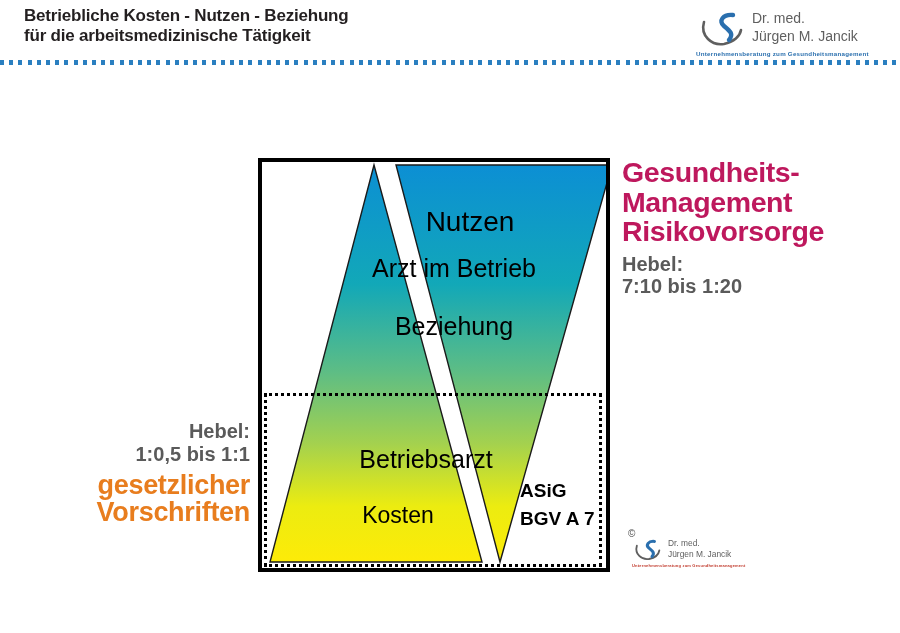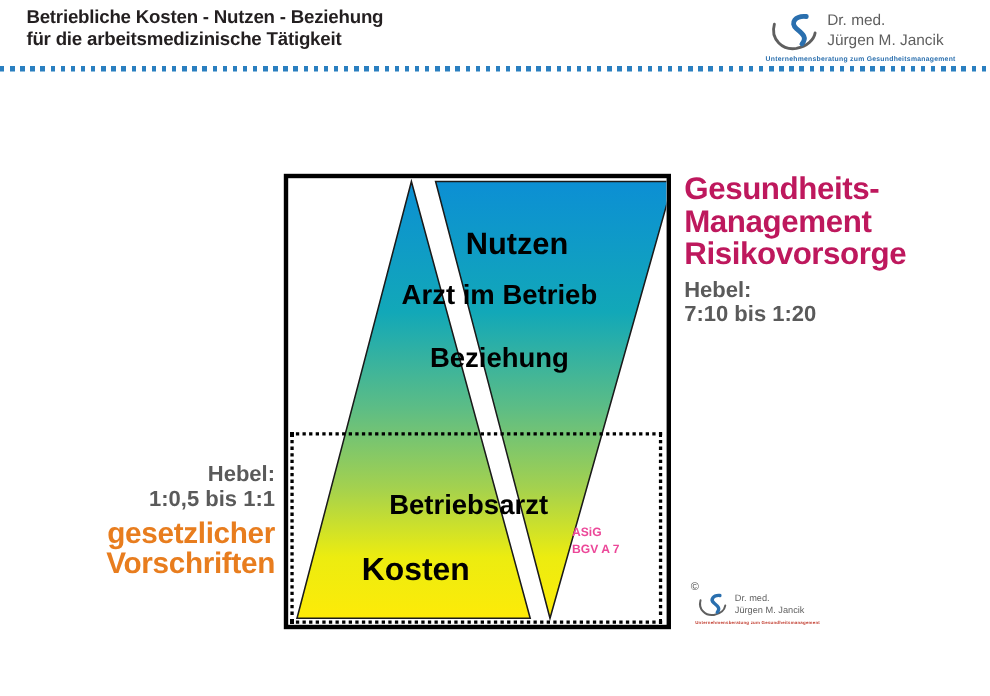--- a/index.html
+++ b/index.html
@@ -153,37 +153,37 @@
     height: 174px;
     border: 3px dotted #000000;
     box-sizing: border-box;
     pointer-events: none;
   }
 
   
   .diagram-label {
     position: absolute;
     color: #000000;
-    font-weight: bold;
+    font-weight: normal;
     white-space: nowrap;
     text-align: center;
   }
   #label-nutzen   { left: 118px; top: 44px;  width: 180px; font-size: 28px; }
   #label-arzt     { left: 62px;  top: 92px; width: 260px; font-size: 25px; }
   #label-werks    { left: 62px;  top: 150px; width: 260px; font-size: 25px; }
   #label-betriebs { left: 34px;  top: 283px; width: 260px; font-size: 25px; text-align: center; }
-  #label-kosten   { left: 16px;  top: 340px; width: 200px; font-size: 29px; }
+  #label-kosten   { left: 36px;  top: 340px; width: 200px; font-size: 23px; }
 
   #label-asig {
     position: absolute;
     left: 258px;
     top: 315px;
-    font-size: 11px;
-    font-weight: bold;
-    color: #ec4899;
+    font-size: 19px;
+    font-weight: bold;
+    color: #000000;
     line-height: 1.45;
   }
   #label-asig .line { display: block; white-space: nowrap; }
 
   
   #footer-logo {
     position: absolute;
     left: 622px;
     top: 528px;
     width: 110px;

